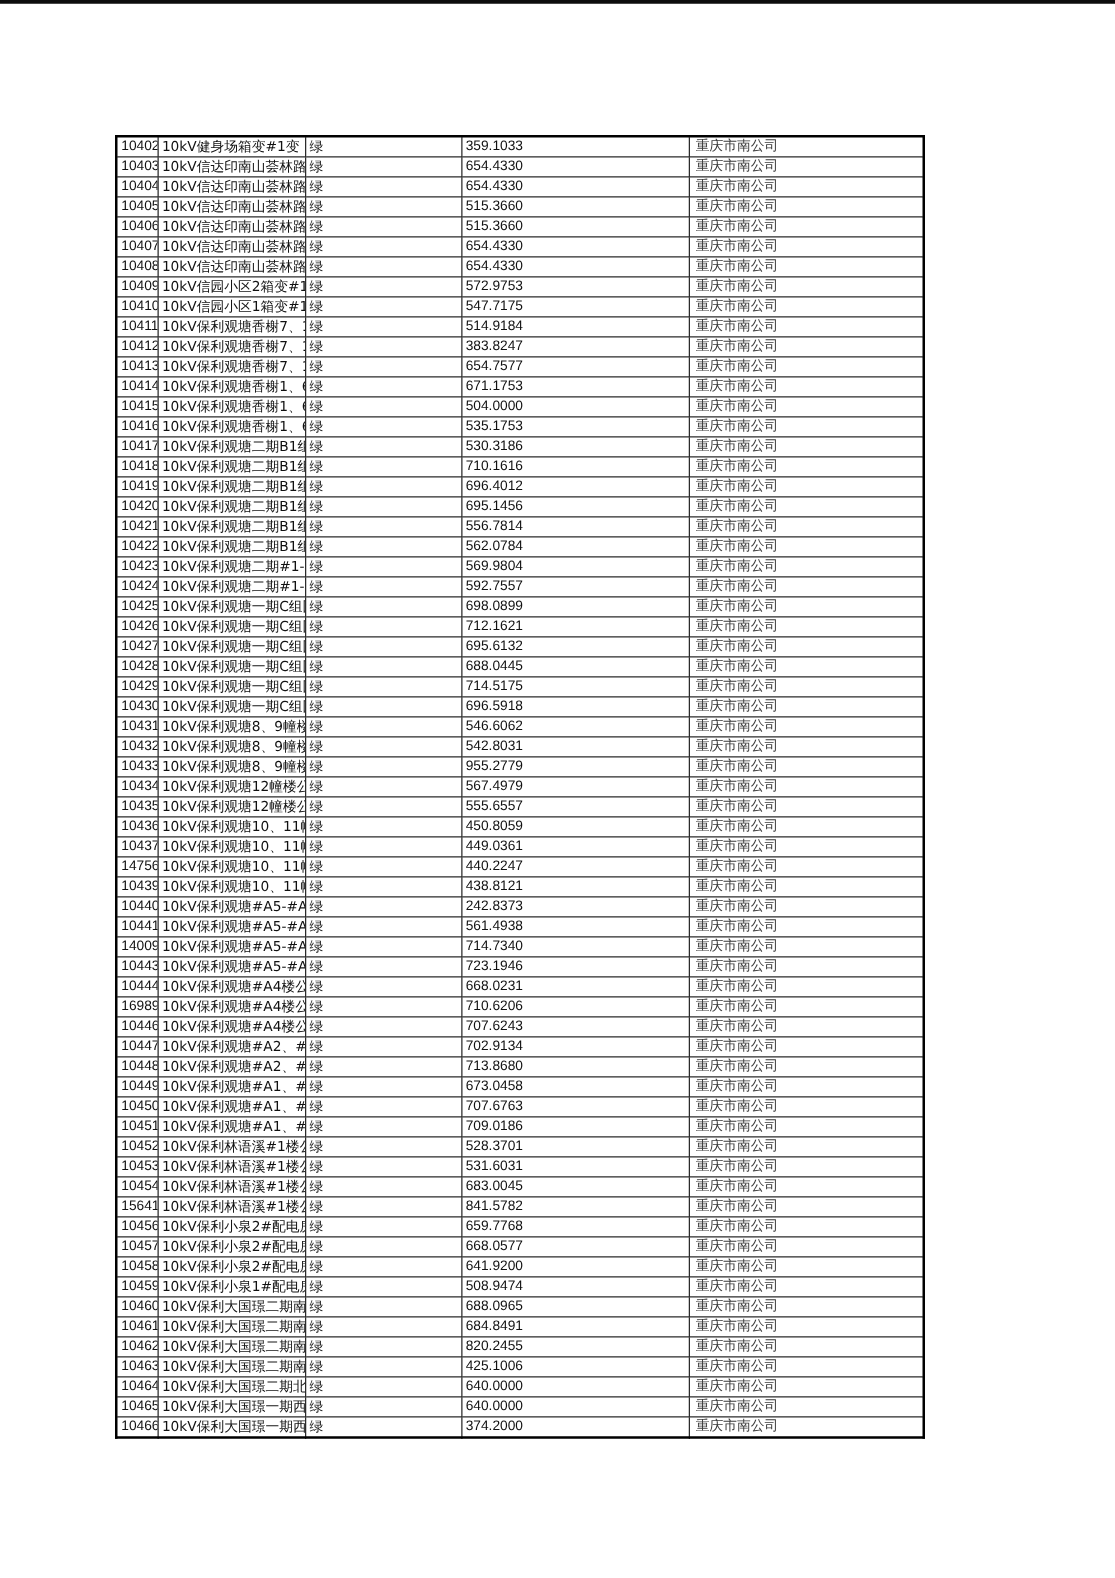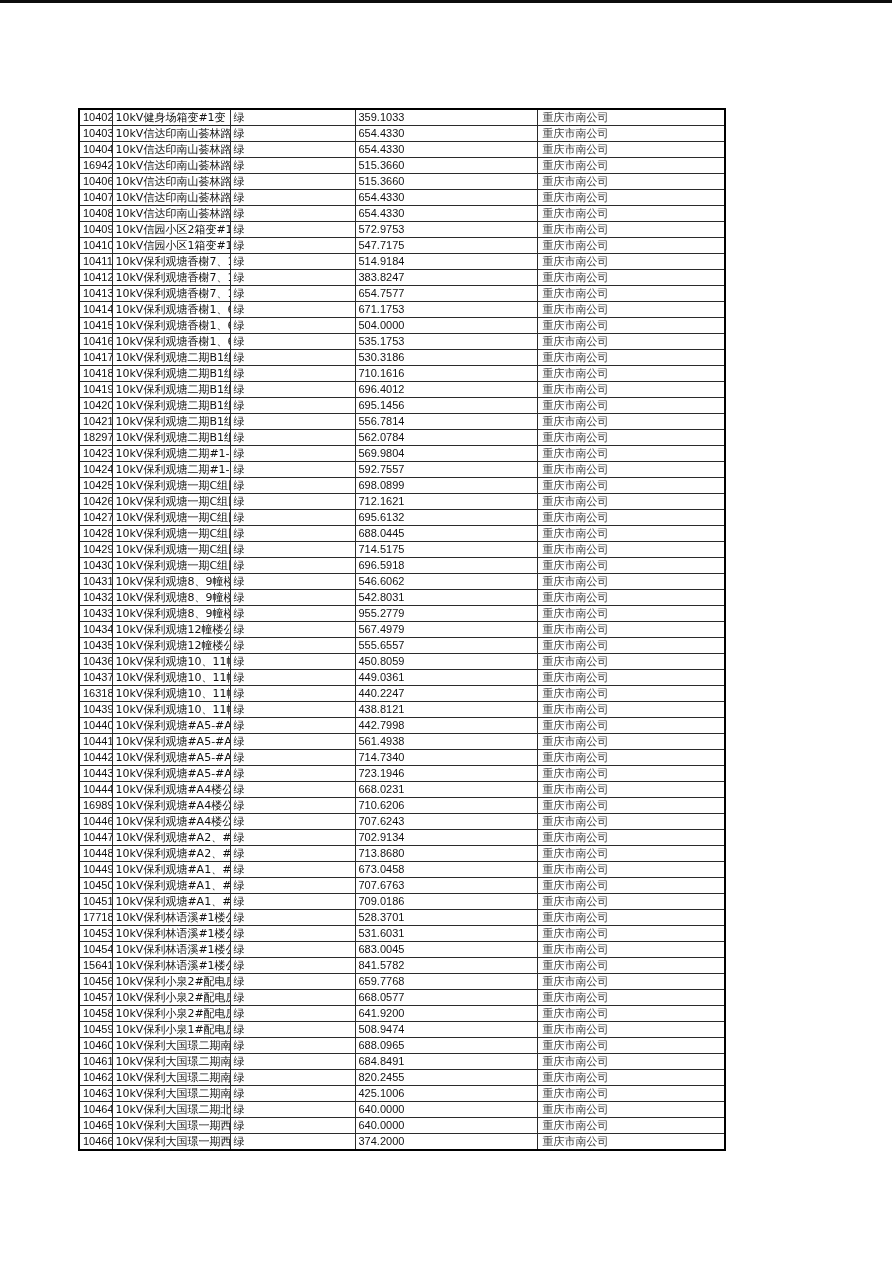--- a/index.html
+++ b/index.html
@@ -13,21 +13,21 @@
   }
   .top-bar {
     position: absolute;
     left: 0; top: 0;
     width: 892px;
     height: 3px;
     background: #0d0d0d;
   }
   .sheet-table {
     position: absolute;
-    left: 78px;
+    left: 92px;
     top: 108px;
     width: 646px;
     border-collapse: collapse;
     table-layout: fixed;
     border: 2px solid #000000;
   }
   .sheet-table td {
     border: 1px solid #2b2b2b;
     height: 15px;
     padding: 0 3px;
@@ -78,21 +78,21 @@
         <td class="cell-company">重庆市南公司</td>
       </tr>
       <tr>
         <td class="cell-id">10404</td>
         <td class="cell-name">10kV信达印南山荟林路5号</td>
         <td class="cell-status">绿</td>
         <td class="cell-value">654.4330</td>
         <td class="cell-company">重庆市南公司</td>
       </tr>
       <tr>
-        <td class="cell-id">16942</td>
+        <td class="cell-id">10405</td>
         <td class="cell-name">10kV信达印南山荟林路5号</td>
         <td class="cell-status">绿</td>
         <td class="cell-value">515.3660</td>
         <td class="cell-company">重庆市南公司</td>
       </tr>
       <tr>
         <td class="cell-id">10406</td>
         <td class="cell-name">10kV信达印南山荟林路5号</td>
         <td class="cell-status">绿</td>
         <td class="cell-value">515.3660</td>
@@ -197,21 +197,21 @@
         <td class="cell-company">重庆市南公司</td>
       </tr>
       <tr>
         <td class="cell-id">10421</td>
         <td class="cell-name">10kV保利观塘二期B1组团</td>
         <td class="cell-status">绿</td>
         <td class="cell-value">556.7814</td>
         <td class="cell-company">重庆市南公司</td>
       </tr>
       <tr>
-        <td class="cell-id">18297</td>
+        <td class="cell-id">10422</td>
         <td class="cell-name">10kV保利观塘二期B1组团</td>
         <td class="cell-status">绿</td>
         <td class="cell-value">562.0784</td>
         <td class="cell-company">重庆市南公司</td>
       </tr>
       <tr>
         <td class="cell-id">10423</td>
         <td class="cell-name">10kV保利观塘二期#1-#8楼</td>
         <td class="cell-status">绿</td>
         <td class="cell-value">569.9804</td>
@@ -309,49 +309,49 @@
         <td class="cell-company">重庆市南公司</td>
       </tr>
       <tr>
         <td class="cell-id">10437</td>
         <td class="cell-name">10kV保利观塘10、11幢公用</td>
         <td class="cell-status">绿</td>
         <td class="cell-value">449.0361</td>
         <td class="cell-company">重庆市南公司</td>
       </tr>
       <tr>
-        <td class="cell-id">16318</td>
+        <td class="cell-id">14756</td>
         <td class="cell-name">10kV保利观塘10、11幢公用</td>
         <td class="cell-status">绿</td>
         <td class="cell-value">440.2247</td>
         <td class="cell-company">重庆市南公司</td>
       </tr>
       <tr>
         <td class="cell-id">10439</td>
         <td class="cell-name">10kV保利观塘10、11幢公用</td>
         <td class="cell-status">绿</td>
         <td class="cell-value">438.8121</td>
         <td class="cell-company">重庆市南公司</td>
       </tr>
       <tr>
         <td class="cell-id">10440</td>
         <td class="cell-name">10kV保利观塘#A5-#A7楼</td>
         <td class="cell-status">绿</td>
-        <td class="cell-value">442.7998</td>
+        <td class="cell-value">242.8373</td>
         <td class="cell-company">重庆市南公司</td>
       </tr>
       <tr>
         <td class="cell-id">10441</td>
         <td class="cell-name">10kV保利观塘#A5-#A7楼</td>
         <td class="cell-status">绿</td>
         <td class="cell-value">561.4938</td>
         <td class="cell-company">重庆市南公司</td>
       </tr>
       <tr>
-        <td class="cell-id">10442</td>
+        <td class="cell-id">14009</td>
         <td class="cell-name">10kV保利观塘#A5-#A7楼</td>
         <td class="cell-status">绿</td>
         <td class="cell-value">714.7340</td>
         <td class="cell-company">重庆市南公司</td>
       </tr>
       <tr>
         <td class="cell-id">10443</td>
         <td class="cell-name">10kV保利观塘#A5-#A7楼</td>
         <td class="cell-status">绿</td>
         <td class="cell-value">723.1946</td>
@@ -407,21 +407,21 @@
         <td class="cell-company">重庆市南公司</td>
       </tr>
       <tr>
         <td class="cell-id">10451</td>
         <td class="cell-name">10kV保利观塘#A1、#A2</td>
         <td class="cell-status">绿</td>
         <td class="cell-value">709.0186</td>
         <td class="cell-company">重庆市南公司</td>
       </tr>
       <tr>
-        <td class="cell-id">17718</td>
+        <td class="cell-id">10452</td>
         <td class="cell-name">10kV保利林语溪#1楼公用</td>
         <td class="cell-status">绿</td>
         <td class="cell-value">528.3701</td>
         <td class="cell-company">重庆市南公司</td>
       </tr>
       <tr>
         <td class="cell-id">10453</td>
         <td class="cell-name">10kV保利林语溪#1楼公用</td>
         <td class="cell-status">绿</td>
         <td class="cell-value">531.6031</td>

